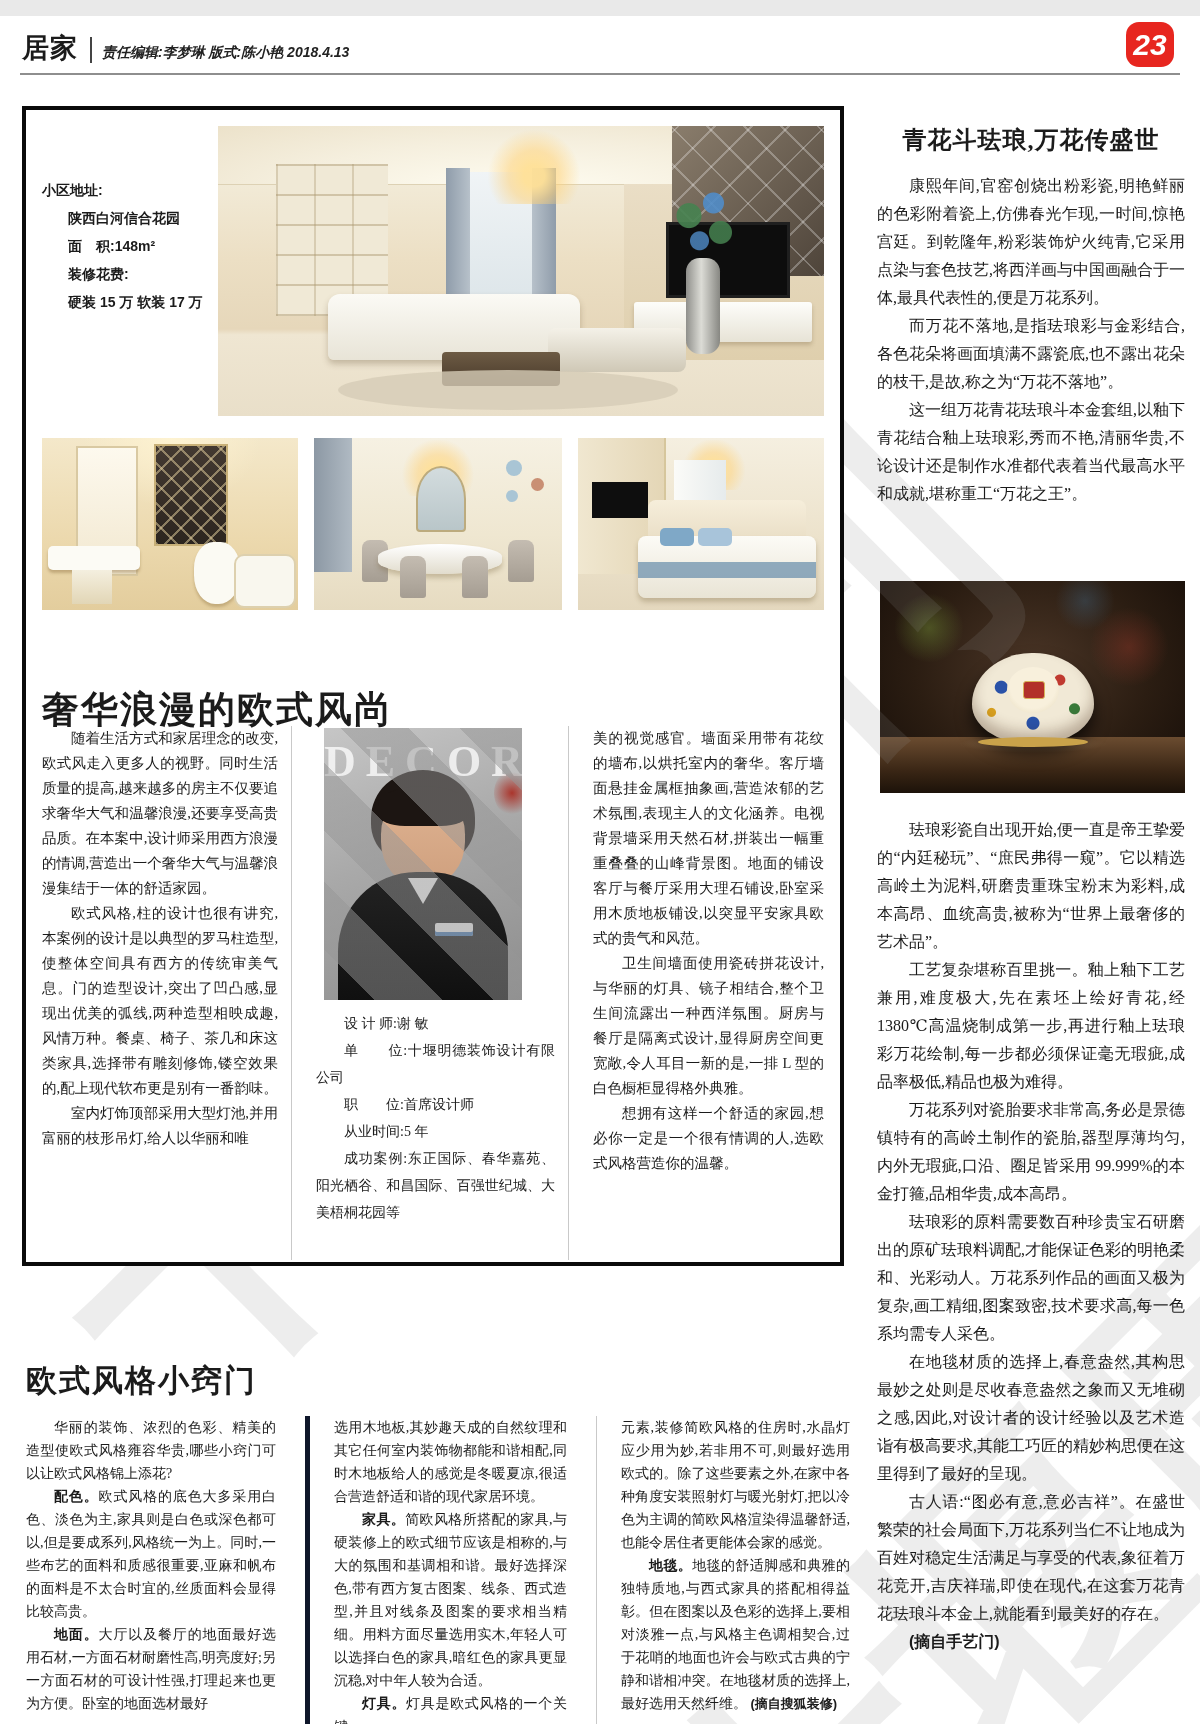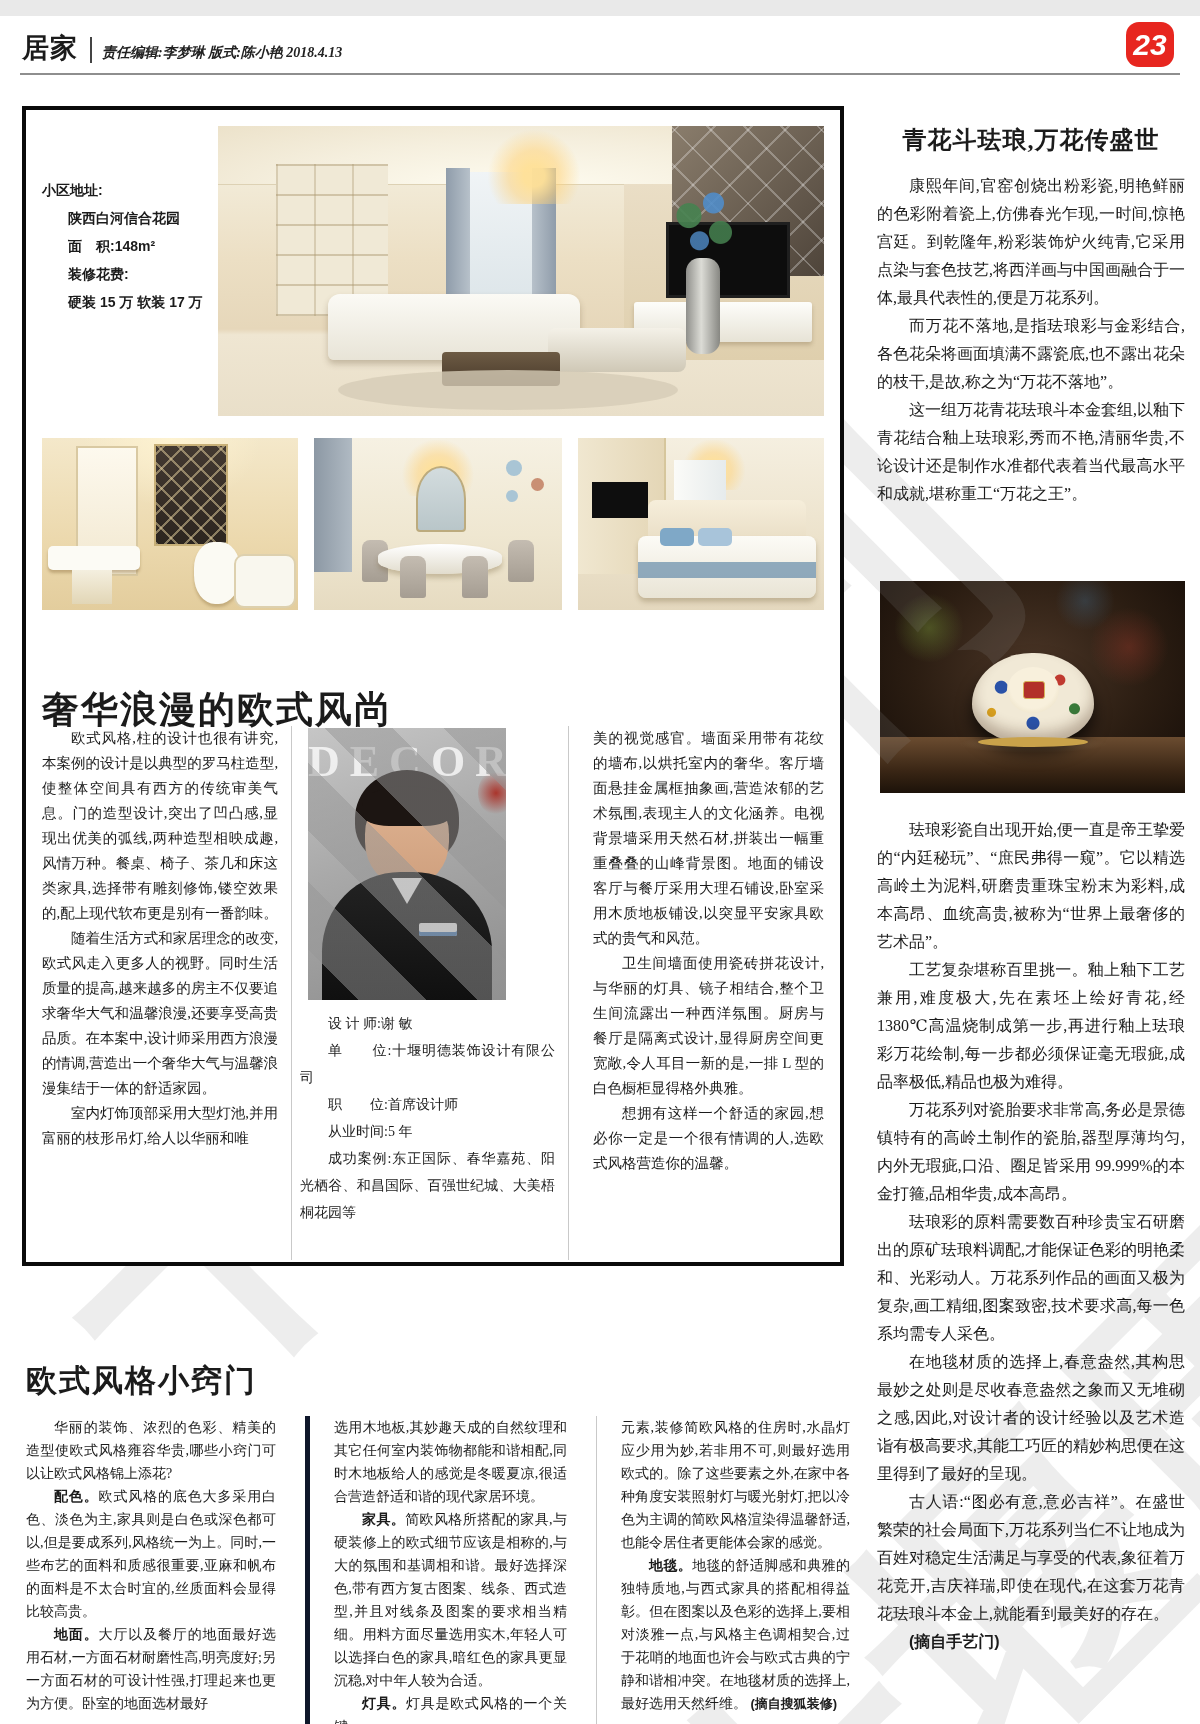--- a/index.html
+++ b/index.html
@@ -4,21 +4,21 @@
 <style>
   html,body{margin:0;padding:0;background:#e9e9e9;}
   .page{position:relative;width:1200px;height:1724px;background:#ffffff;margin:16px auto;
         overflow:hidden;font-family:"Liberation Serif","DejaVu Serif",serif;color:#1b1b1b;}
 
   
   .masthead{position:absolute;left:22px;top:14px;display:flex;align-items:flex-end;z-index:4;}
   .section-name{font-family:"Liberation Sans","DejaVu Sans",sans-serif;font-weight:bold;
                 font-size:27px;letter-spacing:1px;}
   .mast-divider{width:2px;height:26px;background:#444;margin:0 10px 3px 12px;}
-  .credits{font-family:Liberation Serif, serif;font-weight:bold;
+  .credits{font-family:Liberation Sans, sans-serif;font-weight:bold;
            font-style:italic;font-size:14px;padding-bottom:4px;color:#222;}
   .page-badge{position:absolute;right:26px;top:6px;width:48px;height:45px;background:#e7261f;
               border-radius:13px;display:flex;align-items:center;justify-content:center;z-index:4;}
   .page-badge span{color:#fff;font-family:"Liberation Sans","DejaVu Sans",sans-serif;
                    font-weight:bold;font-style:italic;font-size:30px;}
   .header-rule{position:absolute;left:20px;top:57px;width:1160px;height:2px;background:#8e8e8e;z-index:4;}
 
   
   .main-box{position:absolute;left:22px;top:90px;width:822px;height:1160px;
             border:4px solid #0a0a0a;background:#fff;z-index:3;box-sizing:border-box;}
@@ -28,21 +28,21 @@
   .info-block p{margin:0;}
   .info-block p:not(:first-child){margin-left:26px;}
 
   .art-title{position:absolute;left:16px;top:550px;font-size:37px;font-weight:bold;
              letter-spacing:2px;z-index:3;}
   .cols{position:absolute;left:16px;top:616px;width:782px;height:534px;display:flex;
         justify-content:space-between;z-index:3;overflow:hidden;}
   .cols p{margin:0;text-indent:2em;text-align:justify;font-size:14.5px;line-height:25px;}
   .cols p.cont{text-indent:0;}
   .col-1{width:236px;}
-  .col-2{width:264px;border-left:1px solid #c9c9c9;padding-left:8px;box-sizing:border-box;}
+  .col-2{width:264px;border-left:1px solid #c9c9c9;padding-left:24px;box-sizing:border-box;}
   .col-3{width:256px;border-left:1px solid #c9c9c9;padding-left:24px;box-sizing:border-box;}
   .designer-info p{margin:0;text-indent:2em;font-size:14px;line-height:27px;text-align:justify;}
 
   
   .tips{position:absolute;left:26px;top:1344px;width:824px;z-index:3;}
   .tips-title{font-size:31px;font-weight:900;letter-spacing:2px;margin:0 0 14px 0;}
   .tips-cols{display:flex;justify-content:space-between;}
   .tips-cols p{margin:0;text-indent:2em;text-align:justify;font-size:14px;line-height:23px;}
   .tips-cols p.cont{text-indent:0;}
   .t-col-1{width:250px;}
@@ -282,22 +282,22 @@
       <div class="be-bed"></div>
       <div class="be-pillow1"></div>
       <div class="be-pillow2"></div>
       <div class="be-blanket"></div>
     </div>
 
     <h1 class="art-title">奢华浪漫的欧式风尚</h1>
 
     <div class="cols">
       <div class="col-1">
+        <p>随着生活方式和家居理念的改变,欧式风走入更多人的视野。同时生活质量的提高,越来越多的房主不仅要追求奢华大气和温馨浪漫,还要享受高贵品质。在本案中,设计师采用西方浪漫的情调,营造出一个奢华大气与温馨浪漫集结于一体的舒适家园。</p>
         <p>欧式风格,柱的设计也很有讲究,本案例的设计是以典型的罗马柱造型,使整体空间具有西方的传统审美气息。门的造型设计,突出了凹凸感,显现出优美的弧线,两种造型相映成趣,风情万种。餐桌、椅子、茶几和床这类家具,选择带有雕刻修饰,镂空效果的,配上现代软布更是别有一番韵味。</p>
-        <p>随着生活方式和家居理念的改变,欧式风走入更多人的视野。同时生活质量的提高,越来越多的房主不仅要追求奢华大气和温馨浪漫,还要享受高贵品质。在本案中,设计师采用西方浪漫的情调,营造出一个奢华大气与温馨浪漫集结于一体的舒适家园。</p>
         <p>室内灯饰顶部采用大型灯池,并用富丽的枝形吊灯,给人以华丽和唯</p>
       </div>
       <div class="col-2">
         <div class="img-designer">
           <div class="dp-letters">DECOR</div>
           <div class="dp-red"></div>
           <div class="dp-hair"></div>
           <div class="dp-head"></div>
           <div class="dp-fringe"></div>
           <div class="dp-body"></div>

